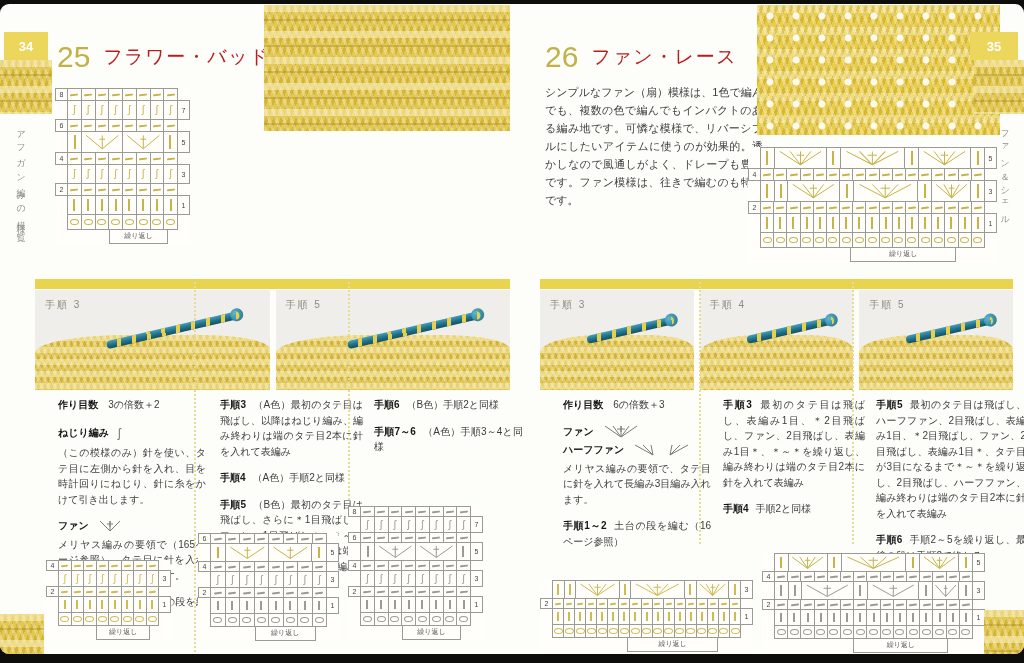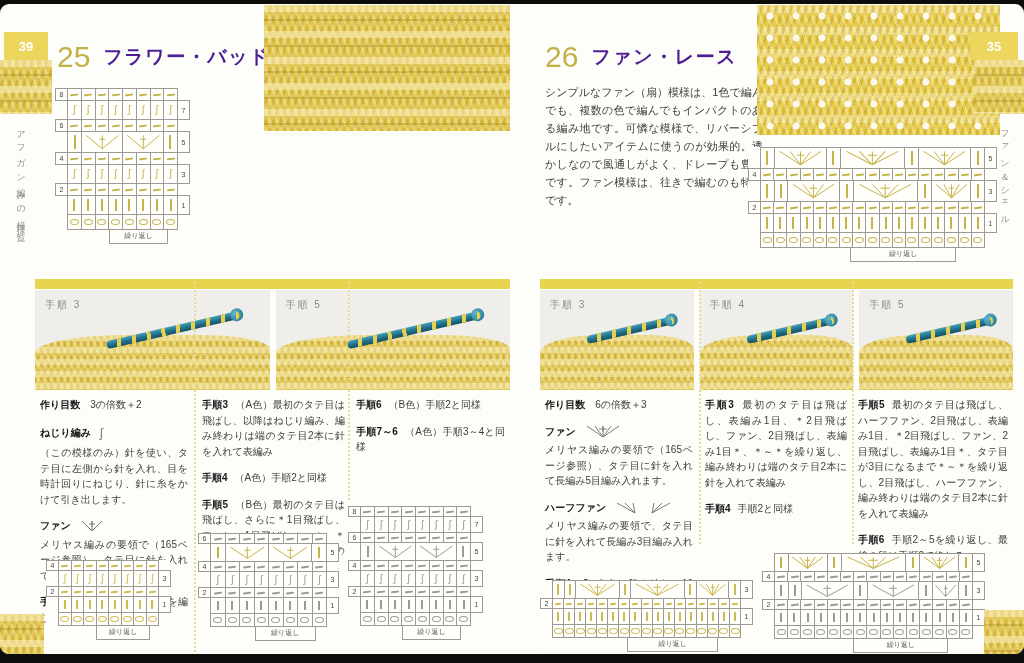--- a/index.html
+++ b/index.html
@@ -14,21 +14,21 @@
   .abs{position:absolute;}
 
   
   .tab{background:#edd65c;color:#fff;font-weight:bold;font-size:13px;
        display:flex;align-items:center;justify-content:center;}
   .vlabel{writing-mode:vertical-rl;font-size:9px;color:#8f8f88;letter-spacing:4px;line-height:1;}
 
   
   .titlerow{display:flex;align-items:flex-end;gap:13px;}
   .patnum{font-size:30px;line-height:1;color:#c2b148;}
-  .pattitle{font-size:19px;font-weight:bold;color:#4c1d95;letter-spacing:1.5px;padding-bottom:2px;}
+  .pattitle{font-size:19px;font-weight:normal;color:#b91c1c;letter-spacing:1.5px;padding-bottom:2px;}
 
   .intro{font-size:11px;line-height:1.63;color:#3d3d3d;text-align:justify;margin:0;}
 
   
   .yarn{
     background-color:#e4c84a;
     background-image:
       repeating-linear-gradient(180deg, rgba(250,240,190,.55) 0 7px, rgba(0,0,0,0) 7px 14px, rgba(150,112,15,.28) 14px 16px, rgba(0,0,0,0) 16px 26px),
       repeating-linear-gradient(70deg, rgba(255,255,255,.28) 0 3px, rgba(0,0,0,0) 3px 7px),
       repeating-linear-gradient(-70deg, rgba(140,100,10,.2) 0 3px, rgba(0,0,0,0) 3px 7px);
@@ -68,21 +68,21 @@
   .hook::before{
     content:'';position:absolute;right:-4px;top:-3px;width:13px;height:13px;border-radius:50%;
     background:radial-gradient(circle at 35% 35%,#5fb7cf,#1d6a84);
   }
   .hook::after{
     content:'';position:absolute;inset:0;border-radius:5px;
     background:repeating-linear-gradient(100deg, rgba(0,0,0,0) 0 11px, #e8cf4e 11px 15px);
   }
 
   
-  .col{font-size:10px;line-height:1.55;color:#3c3c3c;}
+  .col{font-size:10px;line-height:1.55;color:#3c3c3c;margin-left:18px;}
   .col b{color:#161616;}
   .castline{margin:0 0 11px 0;}
   .castline b{margin-right:10px;}
   .termhead{display:flex;align-items:center;gap:9px;margin:0 0 3px 0;font-weight:bold;color:#161616;}
   .col p{margin:0 0 11px 0;text-align:justify;}
   .step b{margin-right:7px;}
   .ticon{font-size:12px;color:#777;font-weight:normal;}
   .fanicon{flex:0 0 auto;}
 
   
@@ -104,21 +104,21 @@
   .repeat{border:1px solid #9b9b95;font-size:7px;color:#555;width:42%;margin:0 16% 0 auto;text-align:center;padding:1px 0 2px;}
 
   .dotsep{border-left:2px dotted #e6dc96;width:0;}
 </style>
 </head>
 <body>
 
 <div class="paper">
 
   <div class="tab abs" style="left:4px;top:28px;width:44px;height:28px;">
-    <span>39</span>
+    <span>34</span>
   </div>
   <div class="yarn abs" style="left:0;top:56px;width:52px;height:54px;"></div>
   <div class="vlabel abs" style="left:16px;top:120px;height:260px;">アフガン編みの模様一覧</div>
 
   <div class="titlerow abs" style="left:57px;top:38px;">
     <span class="patnum">25</span>
     <span class="pattitle">フラワー・バッド</span>
   </div>
 
   <div class="chart abs" style="left:55px;top:84px;width:134px;">
@@ -1324,21 +1324,20 @@
   </div>
 
   <div class="col abs" style="left:545px;top:393px;width:148px;">
     <p class="castline"><b>作り目数</b><span>6の倍数＋3</span></p>
     <div class="termhead">
       <b>ファン</b>
       <svg class="fanicon" width="36" height="14" viewBox="0 0 36 14">
           <path d="M18 13 L2 2 M18 13 L10 2 M18 13 L18 2 M18 13 L26 2 M18 13 L34 2 M14 5 H22 M18 2 V8" stroke="#7c7c74" stroke-width="1" fill="none"></path>
         </svg>
     </div>
-    <p>メリヤス編みの要領で（165ページ参照）、タテ目に針を入れて長編み5目編み入れます。</p>
     <div class="termhead">
       <b>ハーフファン</b>
       <svg class="fanicon" width="24" height="13" viewBox="0 0 24 13">
           <path d="M20 12 L2 2 M20 12 L10 2 M20 12 L18 2" stroke="#7c7c74" stroke-width="1" fill="none"></path>
         </svg>
       <svg class="fanicon" width="24" height="13" viewBox="0 0 24 13">
           <path d="M4 12 L22 2 M4 12 L14 2 M4 12 L6 2" stroke="#7c7c74" stroke-width="1" fill="none"></path>
         </svg>
     </div>
     <p>メリヤス編みの要領で、タテ目に針を入れて長編み3目編み入れます。</p>

